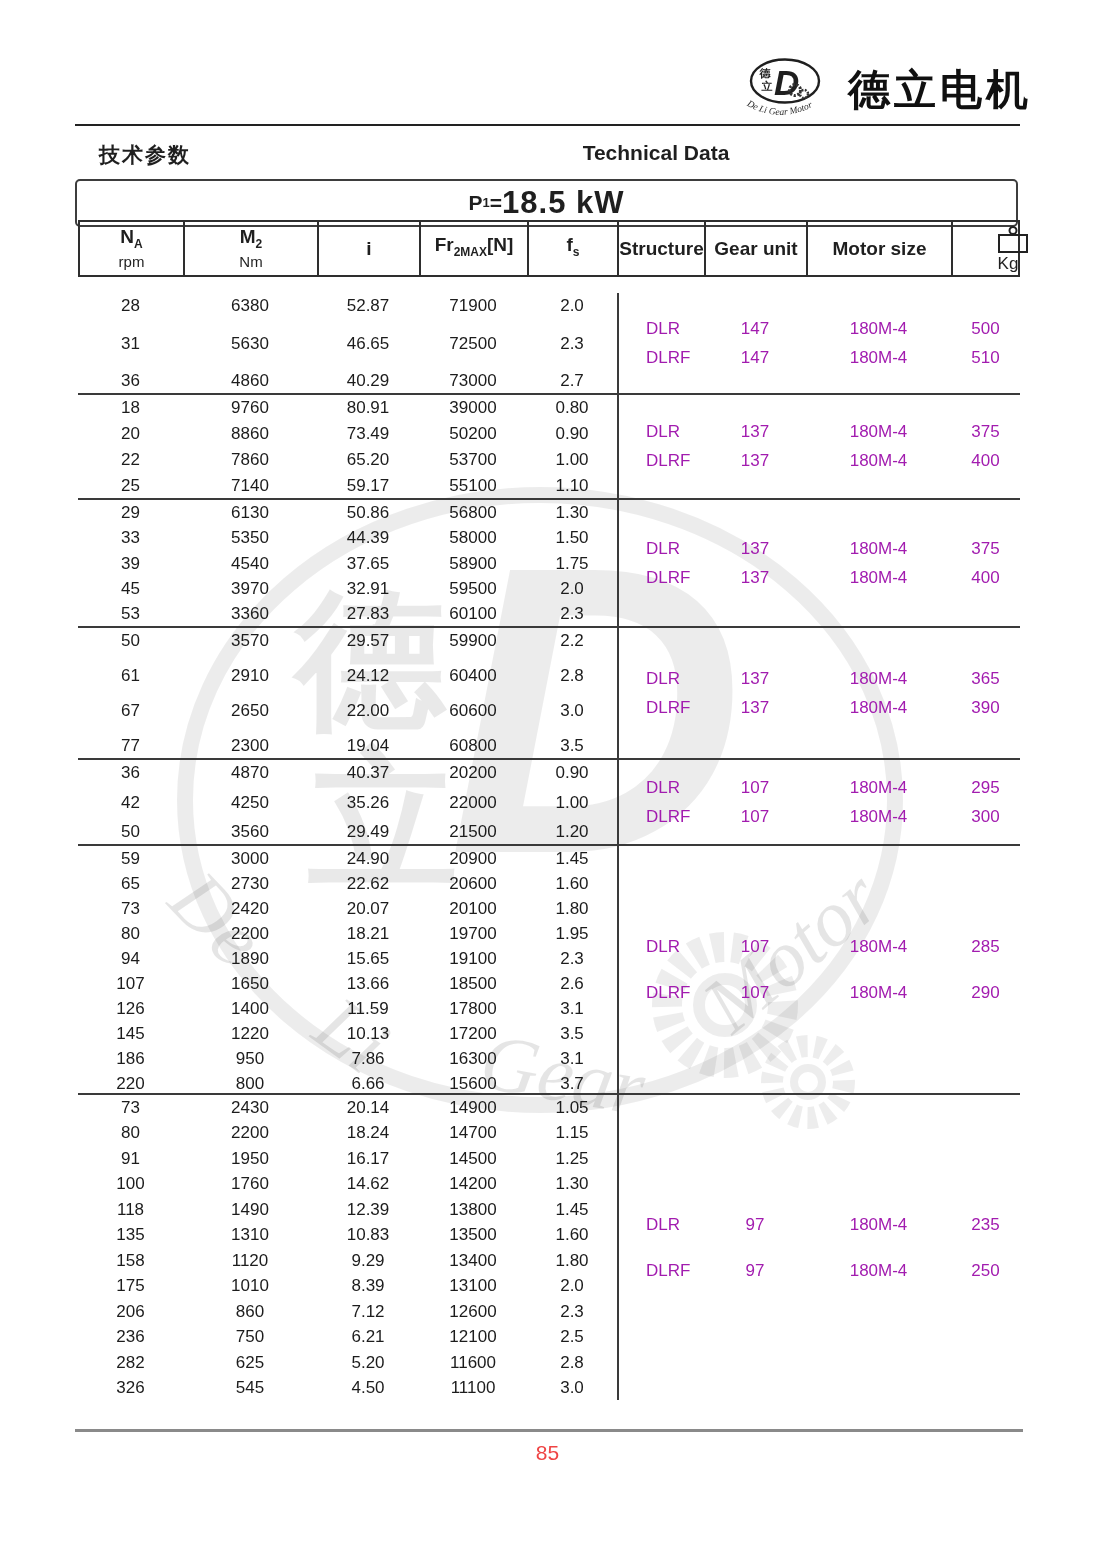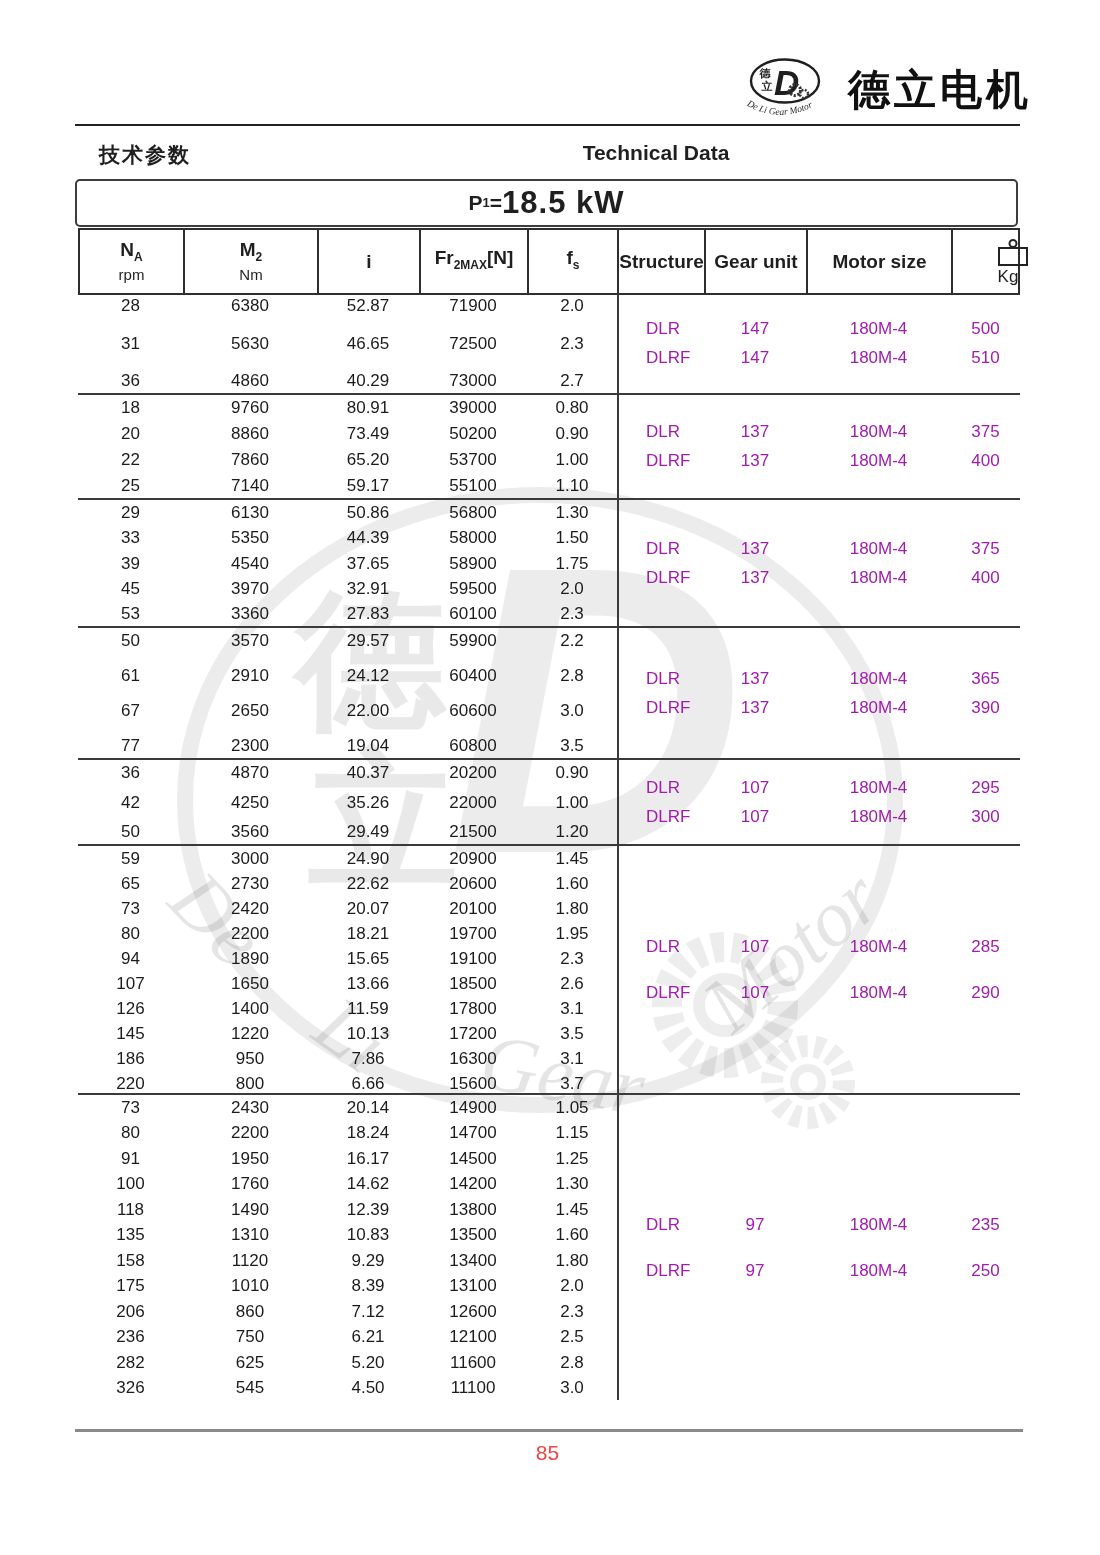--- a/index.html
+++ b/index.html
@@ -31,21 +31,21 @@
   .sec-cn{left:75px;top:141px;font-size:21px;font-weight:700;letter-spacing:2px;margin-left:24px;}
   .sec-en{left:656px;top:141px;transform:translateX(-50%);font-size:21px;font-weight:700;}
   
   .power-box{left:75px;top:179px;width:943px;height:48px;border:2px solid #3d3d3d;border-radius:5px;
              box-sizing:border-box;display:flex;align-items:center;justify-content:center;}
   .power-box .p-sym{font-size:21px;font-weight:700;}
   .power-box sub{font-size:13px;font-weight:700;line-height:0;}
   .power-box .p-eq{font-size:21px;font-weight:700;}
   .power-box .p-val{font-size:31px;font-weight:700;letter-spacing:1px;}
   
-  .thead{left:78px;top:228px;width:942px;height:67px;box-sizing:border-box;border:2px solid #2e2e2e;
+  .thead{left:78px;top:220px;width:942px;height:57px;box-sizing:border-box;border:2px solid #2e2e2e;
          display:grid;grid-template-columns:105px 134px 102px 108px 90px 87px 102px 145px 65px;}
   .th{border-right:2px solid #2e2e2e;box-sizing:border-box;display:flex;flex-direction:column;
       align-items:center;justify-content:center;text-align:center;}
   .th:last-child{border-right:none;padding-left:45px;}
   .th .l1{font-size:19px;font-weight:700;line-height:20px;}
   .th .l1 sub{font-size:12px;font-weight:700;}
   .th .l2{font-size:15px;line-height:16px;}
   .th.single .l1{line-height:22px;}
   .weight-icon{width:26px;height:15px;border:2px solid #222;position:relative;margin:8px auto 2px;}
   .weight-icon::before{content:'';position:absolute;top:-10px;left:50%;transform:translateX(-50%);

